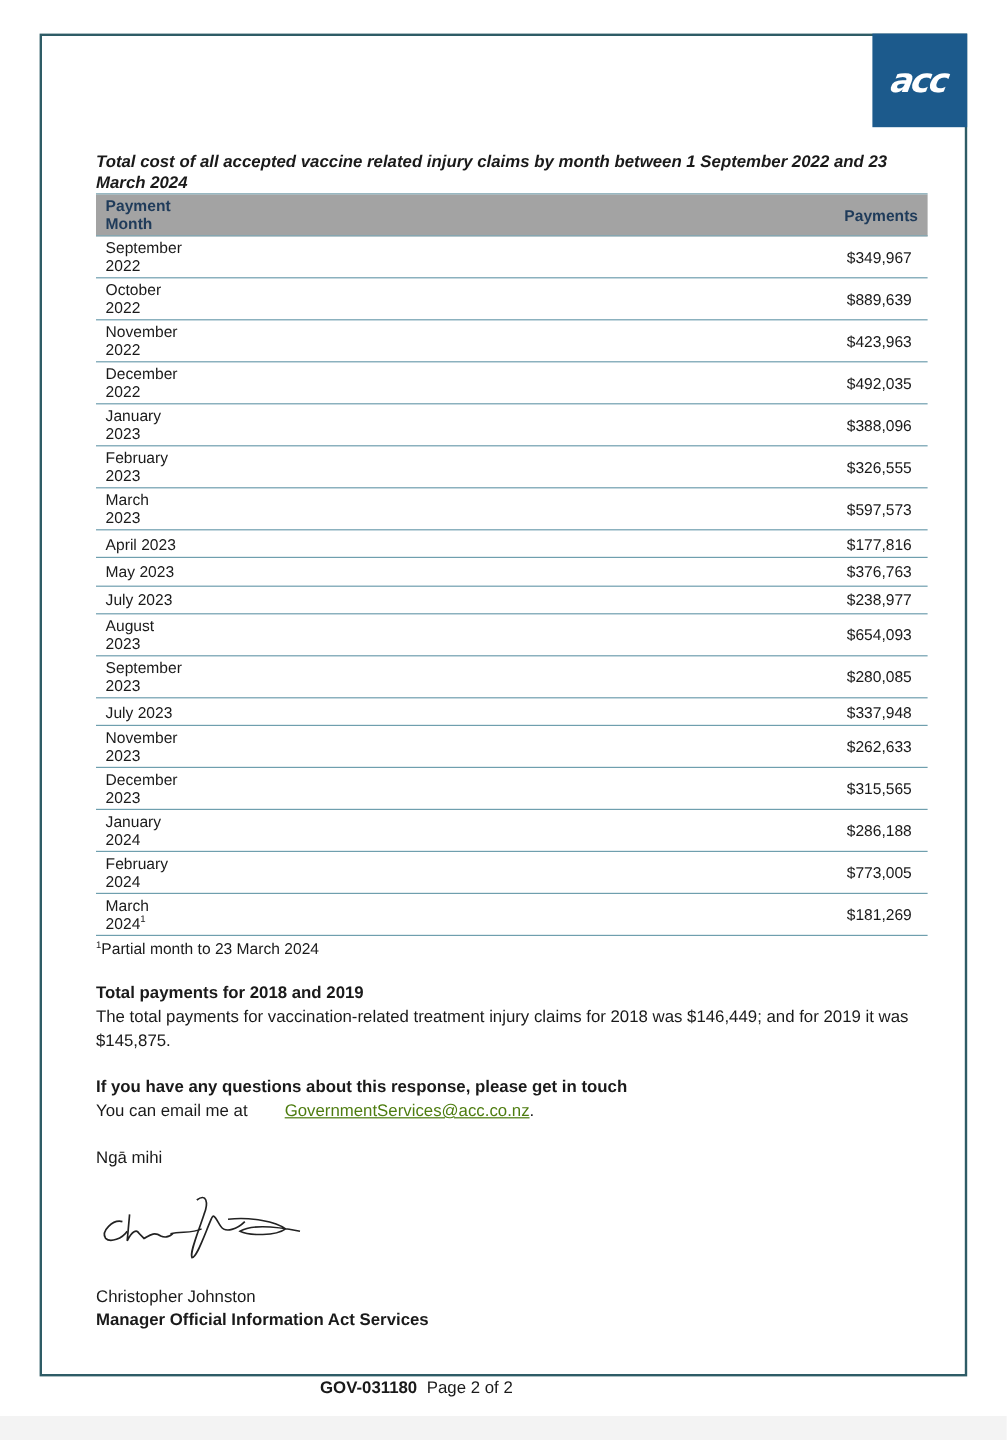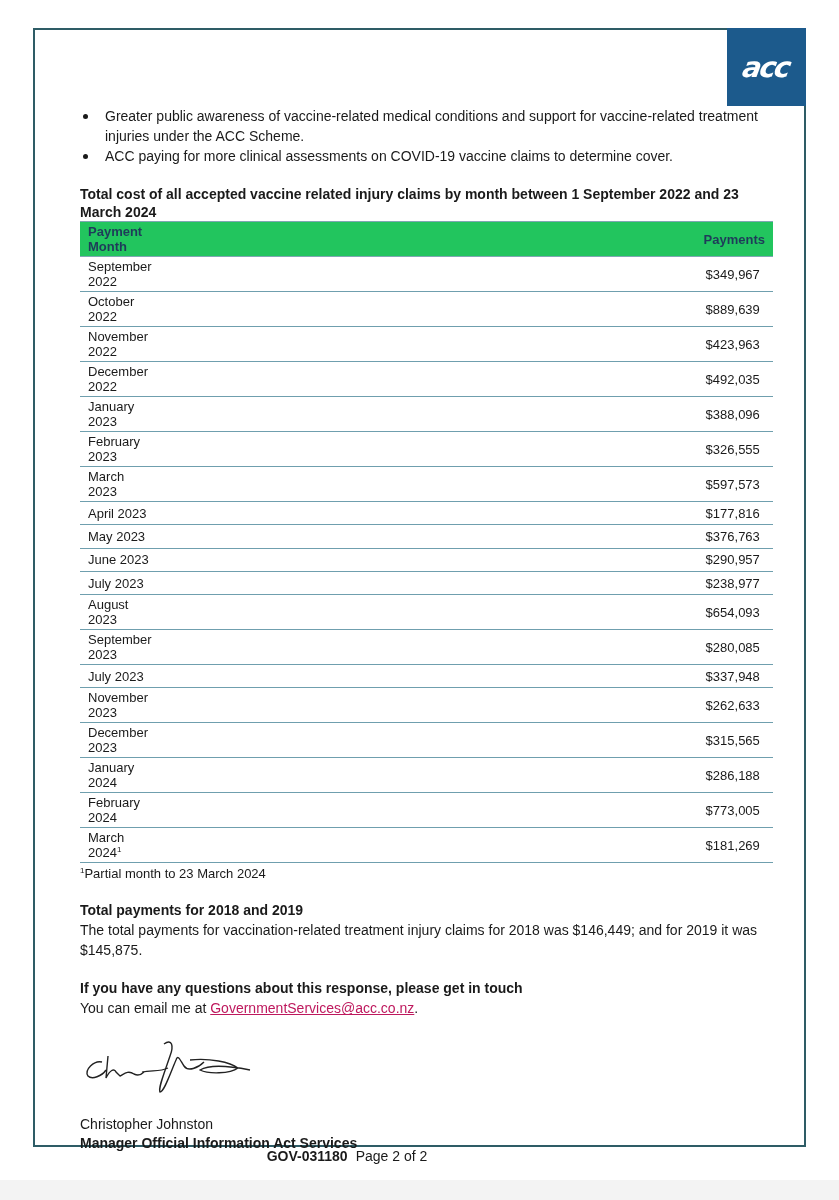--- a/index.html
+++ b/index.html
@@ -21,39 +21,39 @@
 
   .content { position: absolute; left: 80px; top: 106px; width: 680px; font-size: 14px; }
 
   ul.bullets { list-style: none; }
   ul.bullets li { position: relative; padding-left: 25px; line-height: 20px; }
   ul.bullets li::before {
     content: ""; position: absolute; left: 3px; top: 8px; width: 5px; height: 5px;
     border-radius: 50%; background: #1a1a1a;
   }
 
-  .table-title { margin-top: 19px; font-weight: bold; line-height: 18px; font-size: 14px; }
+  .table-title { margin-top: 19px; font-weight: bold; line-height: 18px; font-size: 14px; font-style: italic; }
 
   table.payments { margin-top: 0px; width: 680px; border-collapse: collapse; font-size: 13px; }
   table.payments th {
-    background: #22c55e; color: #1f3b5a; font-weight: bold; text-align: left;
+    background: #a3a3a3; color: #1f3b5a; font-weight: bold; text-align: left;
     padding: 2px 8px; height: 24px; border-top: 1px solid #7fa7b3; border-bottom: 1px solid #7fa7b3;
   }
   table.payments th.col-pay, table.payments td.col-pay { text-align: left; padding-left: 544px; }
   table.payments td {
     padding: 2px 8px; height: 23.3px; border-bottom: 1px solid #6f9fae;
   }
   table.payments td.col-pay { padding-left: 546px; white-space: nowrap; }
   sup { font-size: 8px; vertical-align: super; line-height: 0; }
 
   .footnote { font-size: 13px; margin-top: 3px; line-height: 16px; }
 
   .section-head { font-weight: bold; margin-top: 19px; line-height: 19px; }
   .para { line-height: 20px; }
-  .email-link { color: #be185d; text-decoration: underline; }
+  .email-link { color: #4d7c0f; text-decoration: underline; margin-left: 27px; }
 
   .signoff { margin-top: 19px; line-height: 20px; }
   .signature { margin-top: 12px; width: 180px; height: 72px; }
   .signer { margin-top: 10px; line-height: 19px; }
   .signer .title { font-weight: bold; }
 
   .footer-ref {
     position: absolute; top: 1146px; left: 0; width: 694px; text-align: center; font-size: 14px; line-height: 20px;
   }
   .footer-ref .ref { font-weight: bold; margin-right: 8px; }
@@ -62,24 +62,20 @@
 </head>
 <body>
 
 <div class="page-frame"></div>
 
 <div class="logo-box">
   <span class="logo-text">acc</span>
 </div>
 
 <div class="content">
-  <ul class="bullets">
-    <li>Greater public awareness of vaccine-related medical conditions and support for vaccine-related treatment injuries under the ACC Scheme.</li>
-    <li>ACC paying for more clinical assessments on COVID-19 vaccine claims to determine cover.</li>
-  </ul>
 
   <div class="table-title">Total cost of all accepted vaccine related injury claims by month between 1 September 2022 and 23 March 2024</div>
 
   <table class="payments">
     <thead>
       <tr>
         <th>Payment Month</th>
         <th class="col-pay">Payments</th>
       </tr>
     </thead>
@@ -114,24 +110,20 @@
         </tr>
         <tr>
           <td><span>April 2023</span></td>
           <td class="col-pay">$177,816</td>
         </tr>
         <tr>
           <td><span>May 2023</span></td>
           <td class="col-pay">$376,763</td>
         </tr>
         <tr>
-          <td><span>June 2023</span></td>
-          <td class="col-pay">$290,957</td>
-        </tr>
-        <tr>
           <td><span>July 2023</span></td>
           <td class="col-pay">$238,977</td>
         </tr>
         <tr>
           <td><span>August 2023</span></td>
           <td class="col-pay">$654,093</td>
         </tr>
         <tr>
           <td><span>September 2023</span></td>
           <td class="col-pay">$280,085</td>
@@ -164,20 +156,21 @@
   </table>
 
   <div class="footnote"><sup>1</sup><span>Partial month to 23 March 2024</span></div>
 
   <div class="section-head">Total payments for 2018 and 2019</div>
   <div class="para">The total payments for vaccination-related treatment injury claims for 2018 was $146,449; and for 2019 it was $145,875.</div>
 
   <div class="section-head">If you have any questions about this response, please get in touch</div>
   <div class="para"><span>You can email me at </span><a class="email-link">GovernmentServices@acc.co.nz</a><span>.</span></div>
 
+  <div class="signoff">Ngā mihi</div>
 
   <svg class="signature" viewBox="0 0 180 72">
     <path d="M22 32 C 14 30, 4 40, 8 46 C 12 50, 22 46, 26 40" fill="none" stroke="#222" stroke-width="1.4"></path>
     <path d="M28 26 L 26 48 C 30 40, 34 38, 36 42 L 40 46 C 44 44, 48 40, 54 44 C 58 46, 62 44, 64 42" fill="none" stroke="#222" stroke-width="1.4"></path>
     <path d="M84 14 C 92 8, 94 16, 90 26 C 84 44, 78 58, 80 62 C 84 62, 90 44, 96 30 C 98 24, 100 30, 104 36 C 108 42, 118 38, 124 32" fill="none" stroke="#222" stroke-width="1.4"></path>
     <path d="M62 42 C 72 40, 80 42, 88 38" fill="none" stroke="#222" stroke-width="1.2"></path>
     <path d="M110 30 C 130 28, 150 32, 158 38 C 150 44, 128 44, 120 40 C 130 34, 150 36, 170 40" fill="none" stroke="#222" stroke-width="1.3"></path>
   </svg>
 
   <div class="signer">

